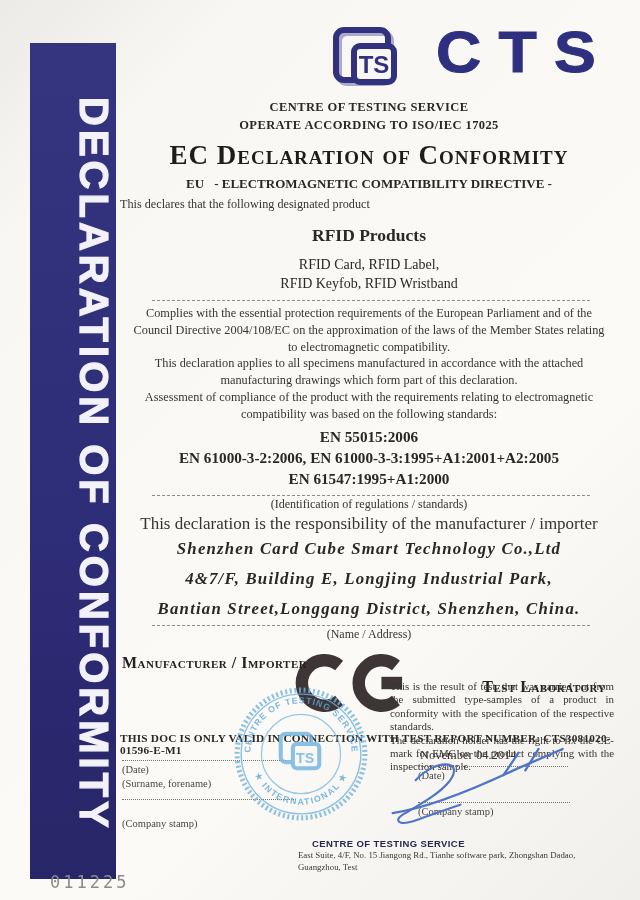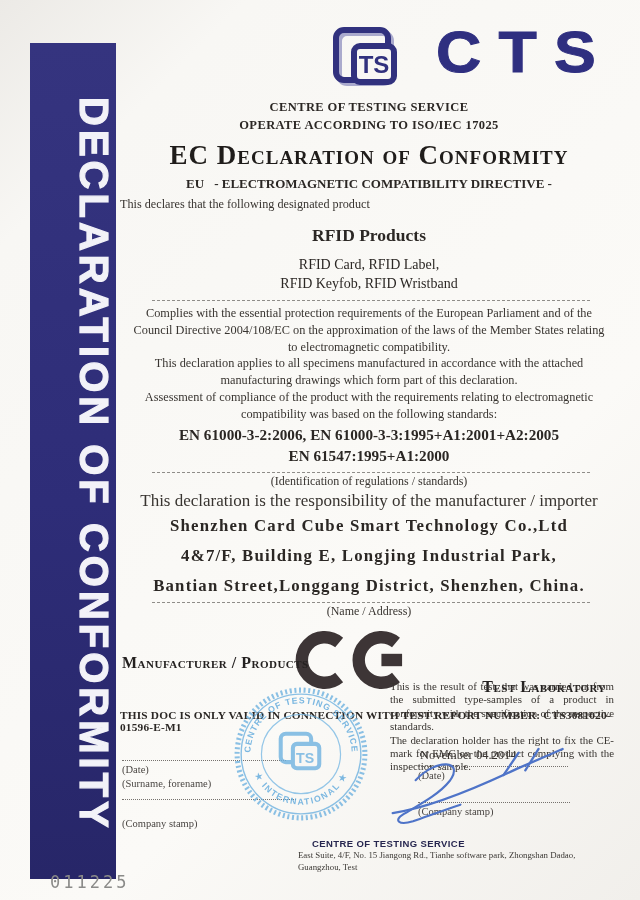--- a/index.html
+++ b/index.html
@@ -32,21 +32,21 @@
   .declares{margin-top:5px;text-align:left;font-size:12.2px;padding-left:2px;}
   .prod-name{margin-top:13px;font-weight:bold;font-size:17.5px;color:#2b2724;}
   .prod-line{margin-top:3px;font-weight:normal;font-size:14px;color:#2b2724;}
   .prod-line.first{margin-top:11px;}
   .rule{margin:8px 30px 0 34px;border-top:1px dashed #8f8d89;height:0;}
   .caption{margin-top:1px;font-size:12px;}
   .para{margin-top:4px;font-size:12.3px;line-height:16.8px;padding:0 14px;}
   .std{margin-top:3px;font-weight:bold;font-size:15.2px;color:#2b2724;}
   .std.first{margin-top:5px;}
   .resp{margin-top:2px;font-size:17px;}
-  .mfg{margin-top:5px;font-weight:bold;font-size:16.8px;letter-spacing:1.2px;color:#2b2724;}
+  .mfg{margin-top:5px;font-weight:bold;font-size:16.8px;letter-spacing:1.2px;color:#2b2724;font-style:italic;}
   .mfg.addr{margin-top:10px;}
   .ce-wrap{margin:10px 0 0 172px;width:126px;}
   .validity{margin-top:14px;text-align:left;font-weight:bold;font-size:11.3px;
     letter-spacing:.2px;color:#2b2724;padding-left:2px;}
   
   .sec-head{position:absolute;font-variant:small-caps;font-weight:bold;font-size:16px;
     letter-spacing:.5px;color:#242120;}
   .h-left{left:122px;top:654px;}
   .h-right{left:392px;top:654px;width:214px;text-align:right;margin-top:24px;}
   .lab-text{position:absolute;left:390px;top:680px;width:224px;font-size:10.9px;
@@ -94,20 +94,21 @@
 
     <div class="prod-name">RFID Products</div>
     <div class="prod-line first">RFID Card, RFID Label,</div>
     <div class="prod-line">RFID Keyfob, RFID Wristband</div>
     <div class="rule"></div>
 
     <div class="para">Complies with the essential protection requirements of the European Parliament and of the Council Directive 2004/108/EC on the approximation of the laws of the Member States relating to electromagnetic compatibility.</div>
     <div class="para" style="margin-top:0;">This declaration applies to all specimens manufactured in accordance with the attached manufacturing drawings which form part of this declaration.</div>
     <div class="para" style="margin-top:0;">Assessment of compliance of the product with the requirements relating to electromagnetic compatibility was based on the following standards:</div>
 
+    <div class="std first">EN 55015:2006</div>
     <div class="std">EN 61000-3-2:2006, EN 61000-3-3:1995+A1:2001+A2:2005</div>
     <div class="std">EN 61547:1995+A1:2000</div>
     <div class="rule" style="margin-top:7px;"></div>
     <div class="caption">(Identification of regulations / standards)</div>
     <div class="resp">This declaration is the responsibility of the manufacturer / importer</div>
 
     <div class="mfg">Shenzhen Card Cube Smart Technology Co.,Ltd</div>
     <div class="mfg addr">4&amp;7/F, Building E, Longjing Industrial Park,</div>
     <div class="mfg addr">Bantian Street,Longgang District, Shenzhen, China.</div>
     <div class="rule" style="margin-top:6px;"></div>
@@ -117,21 +118,21 @@
       <svg width="126" height="62" viewBox="0 0 115 60">
         <path d="M44.1,13.1 A22,22 0 1 0 44.1,46.9" fill="none" stroke="#3d3536" stroke-width="12"></path>
         <path d="M99.1,13.1 A22,22 0 1 0 99.1,46.9" fill="none" stroke="#3d3536" stroke-width="12"></path>
         <path d="M85,30 L105,30" fill="none" stroke="#3d3536" stroke-width="12"></path>
       </svg>
     </div>
 
     <div class="validity">THIS DOC IS ONLY VALID IN CONNECTION WITH TEST REPORT NUMBER: CTS3081020-01596-E-M1</div>
   </div>
 
-  <div class="sec-head h-left">Manufacturer / Products</div>
+  <div class="sec-head h-left">Manufacturer / Importer</div>
   <div class="sec-head h-right">Test Laboratory</div>
 
   <div class="lab-text">
     <p>This is the result of test, that was carried out from the submitted type-samples of a product in conformity with the specification of the respective standards.</p>
     <p>The declaration holder has the right to fix the CE-mark for EMC on the product complying with the inspection sample.</p>
   </div>
 
   <div class="lab-date">November 04.2014</div>
   <div class="sign-line" style="left:418px;top:766px;width:150px;"></div>
   <div class="sign-label" style="left:418px;top:770px;">(Date)</div>

